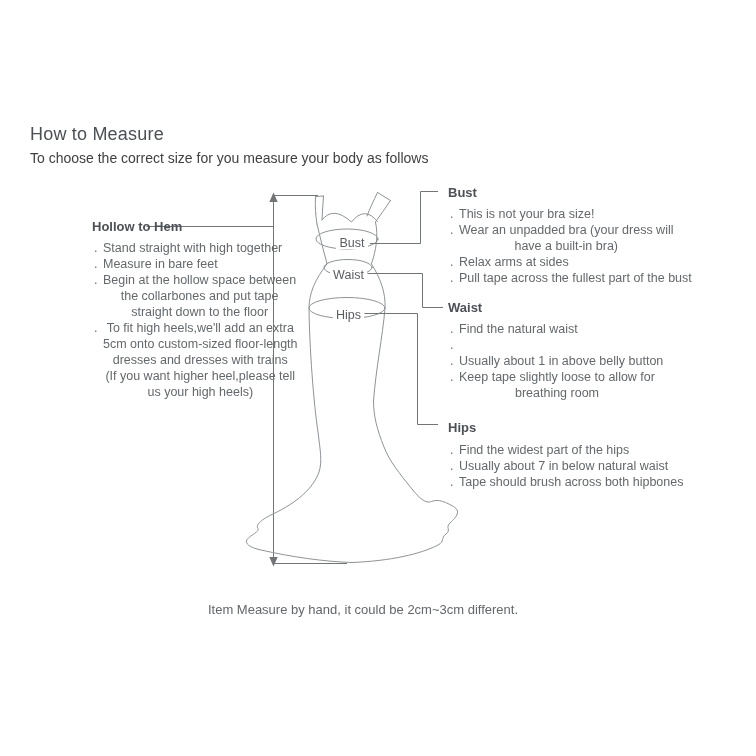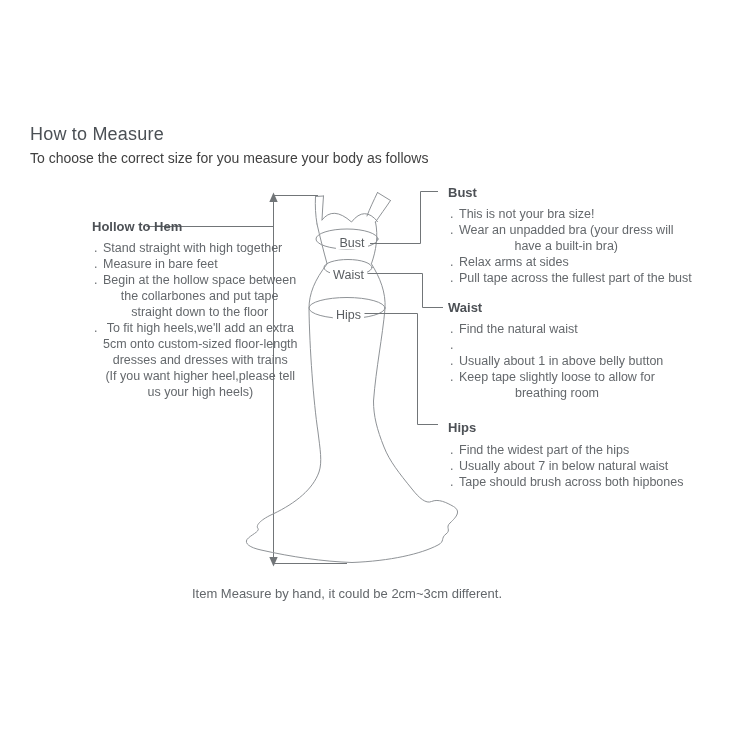--- a/index.html
+++ b/index.html
@@ -27,21 +27,21 @@
   .blist .txt{white-space:pre-line;text-align:center;}
   #hollow-sec{left:48px;top:218px;width:215px;margin-left:44px;}
   #hollow-sec .blist{margin-top:4px;}
   #bust-sec{left:448px;top:184px;}
   #bust-sec .blist{margin-top:4px;}
   #waist-sec{left:448px;top:299px;}
   #waist-sec .blist{margin-top:4px;}
   #hips-sec{left:448px;top:419px;}
   #hips-sec .blist{margin-top:5px;}
   .footnote{
-    left:0;top:586px;width:694px;margin:0;text-align:center;font-size:13px;color:#63676b;
+    left:0;top:586px;width:694px;margin:16px;text-align:center;font-size:13px;color:#63676b;
   }
 </style>
 </head>
 <body>
 
 <div class="page">
 
   <svg id="diagram-svg" width="756" height="756" viewBox="0 0 756 756">
 
     <g stroke="#717578" fill="none" stroke-width="1">

